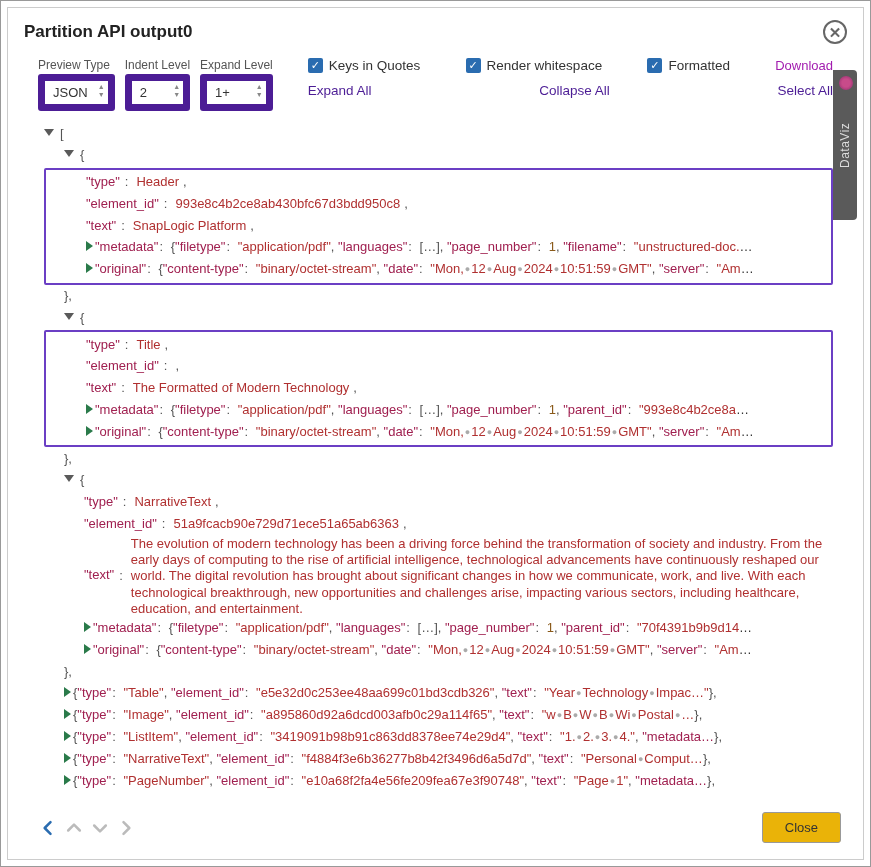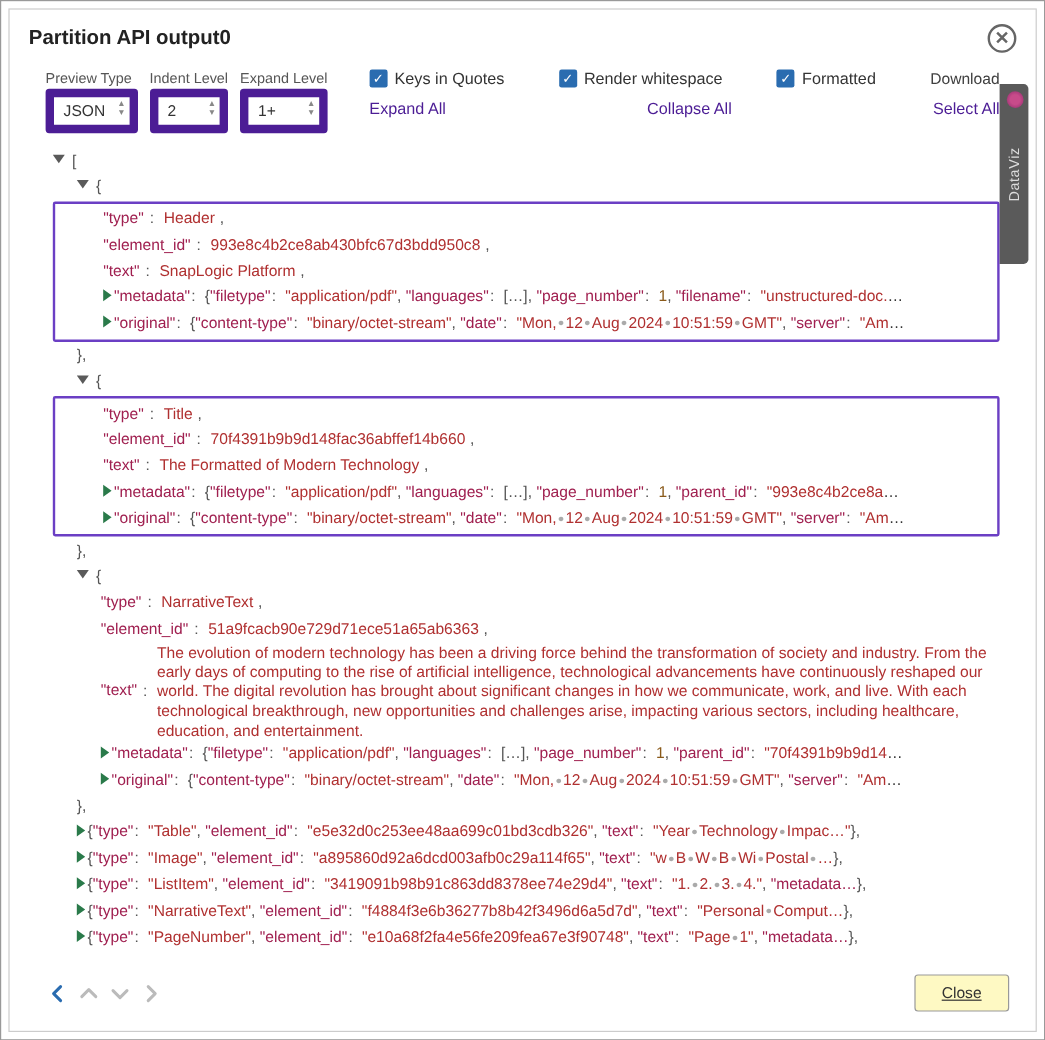--- a/index.html
+++ b/index.html
@@ -101,21 +101,21 @@
 .chk .box {
   width: 15px; height: 15px;
   background: #2a6cb0;
   border-radius: 2px;
   display: flex;
   align-items: center;
   justify-content: center;
   color: #fff;
   font-size: 11px;
 }
-.dl-link { color: #404040; cursor: pointer; }
+.dl-link { color: #a21caf; cursor: pointer; }
 .action-link { cursor: pointer; color: #4c1d95; }
 .dataviz-tab {
   position: absolute;
   right: 6px;
   top: 62px;
   width: 24px;
   height: 150px;
   background: #5a5a5a;
   color: #ddd;
   writing-mode: vertical-rl;
@@ -187,27 +187,26 @@
   align-items: center;
   justify-content: space-between;
   padding: 12px 22px 16px 30px;
 }
 .nav-arrows { display: flex; gap: 6px; align-items: center; }
 .nav-arrows svg { width: 20px; height: 20px; }
 .nav-arrows .horiz { stroke: #2a6cb0; }
 .nav-arrows .vert { stroke: #bbb; }
 .close-btn {
   border: 1px solid #999;
-  background: #fef9c3;
+  background: #eab308;
   padding: 7px 22px;
   border-radius: 3px;
   font-size: 13px;
   color: #333;
   cursor: pointer;
-  text-decoration: underline;
 }
 .ellipsize { white-space: nowrap; overflow: hidden; text-overflow: ellipsis; max-width: 710px; display: block; }
 </style>
 </head>
 <body>
 
 <div class="dialog">
   <div class="header">
     <div class="title">Partition API output0</div>
     <div class="close-x">✕</div>
@@ -310,21 +309,20 @@
     <div class="box-purple">
       <div class="json-row indent2">
           <span class="k">"type"</span>
           <span class="colon">:</span>
           <span class="v-plain">Title</span>
           <span class="brace">,</span>
         </div>
       <div class="json-row indent2">
           <span class="k">"element_id"</span>
           <span class="colon">:</span>
-          <span class="v-plain">70f4391b9b9d148fac36abffef14b660</span>
           <span class="brace">,</span>
         </div>
       <div class="json-row indent2">
           <span class="k">"text"</span>
           <span class="colon">:</span>
           <span class="v-plain">The Formatted of Modern Technology</span>
           <span class="brace">,</span>
         </div>
       <div class="json-row indent2 ellipsize"><span class="tri closed"></span><span class="k">"metadata"</span><span class="colon">:</span> <span class="brace">{</span><span class="k">"filetype"</span><span class="colon">:</span> <span class="v-plain">"application/pdf"</span><span class="brace">,</span> <span class="k">"languages"</span><span class="colon">:</span> <span class="brace">[…],</span> <span class="k">"page_number"</span><span class="colon">:</span> <span class="v-num">1</span><span class="brace">,</span> <span class="k">"parent_id"</span><span class="colon">:</span> <span class="v-plain">"993e8c4b2ce8ab430bfc6…"</span></div>
       <div class="json-row indent2 ellipsize"><span class="tri closed"></span><span class="k">"original"</span><span class="colon">:</span> <span class="brace">{</span><span class="k">"content-type"</span><span class="colon">:</span> <span class="v-plain">"binary/octet-stream"</span><span class="brace">,</span> <span class="k">"date"</span><span class="colon">:</span> <span class="v-plain">"Mon,</span><span class="ws-dot">●</span><span class="v-plain">12</span><span class="ws-dot">●</span><span class="v-plain">Aug</span><span class="ws-dot">●</span><span class="v-plain">2024</span><span class="ws-dot">●</span><span class="v-plain">10:51:59</span><span class="ws-dot">●</span><span class="v-plain">GMT"</span><span class="brace">,</span> <span class="k">"server"</span><span class="colon">:</span> <span class="v-plain">"AmazonS…"</span></div>

